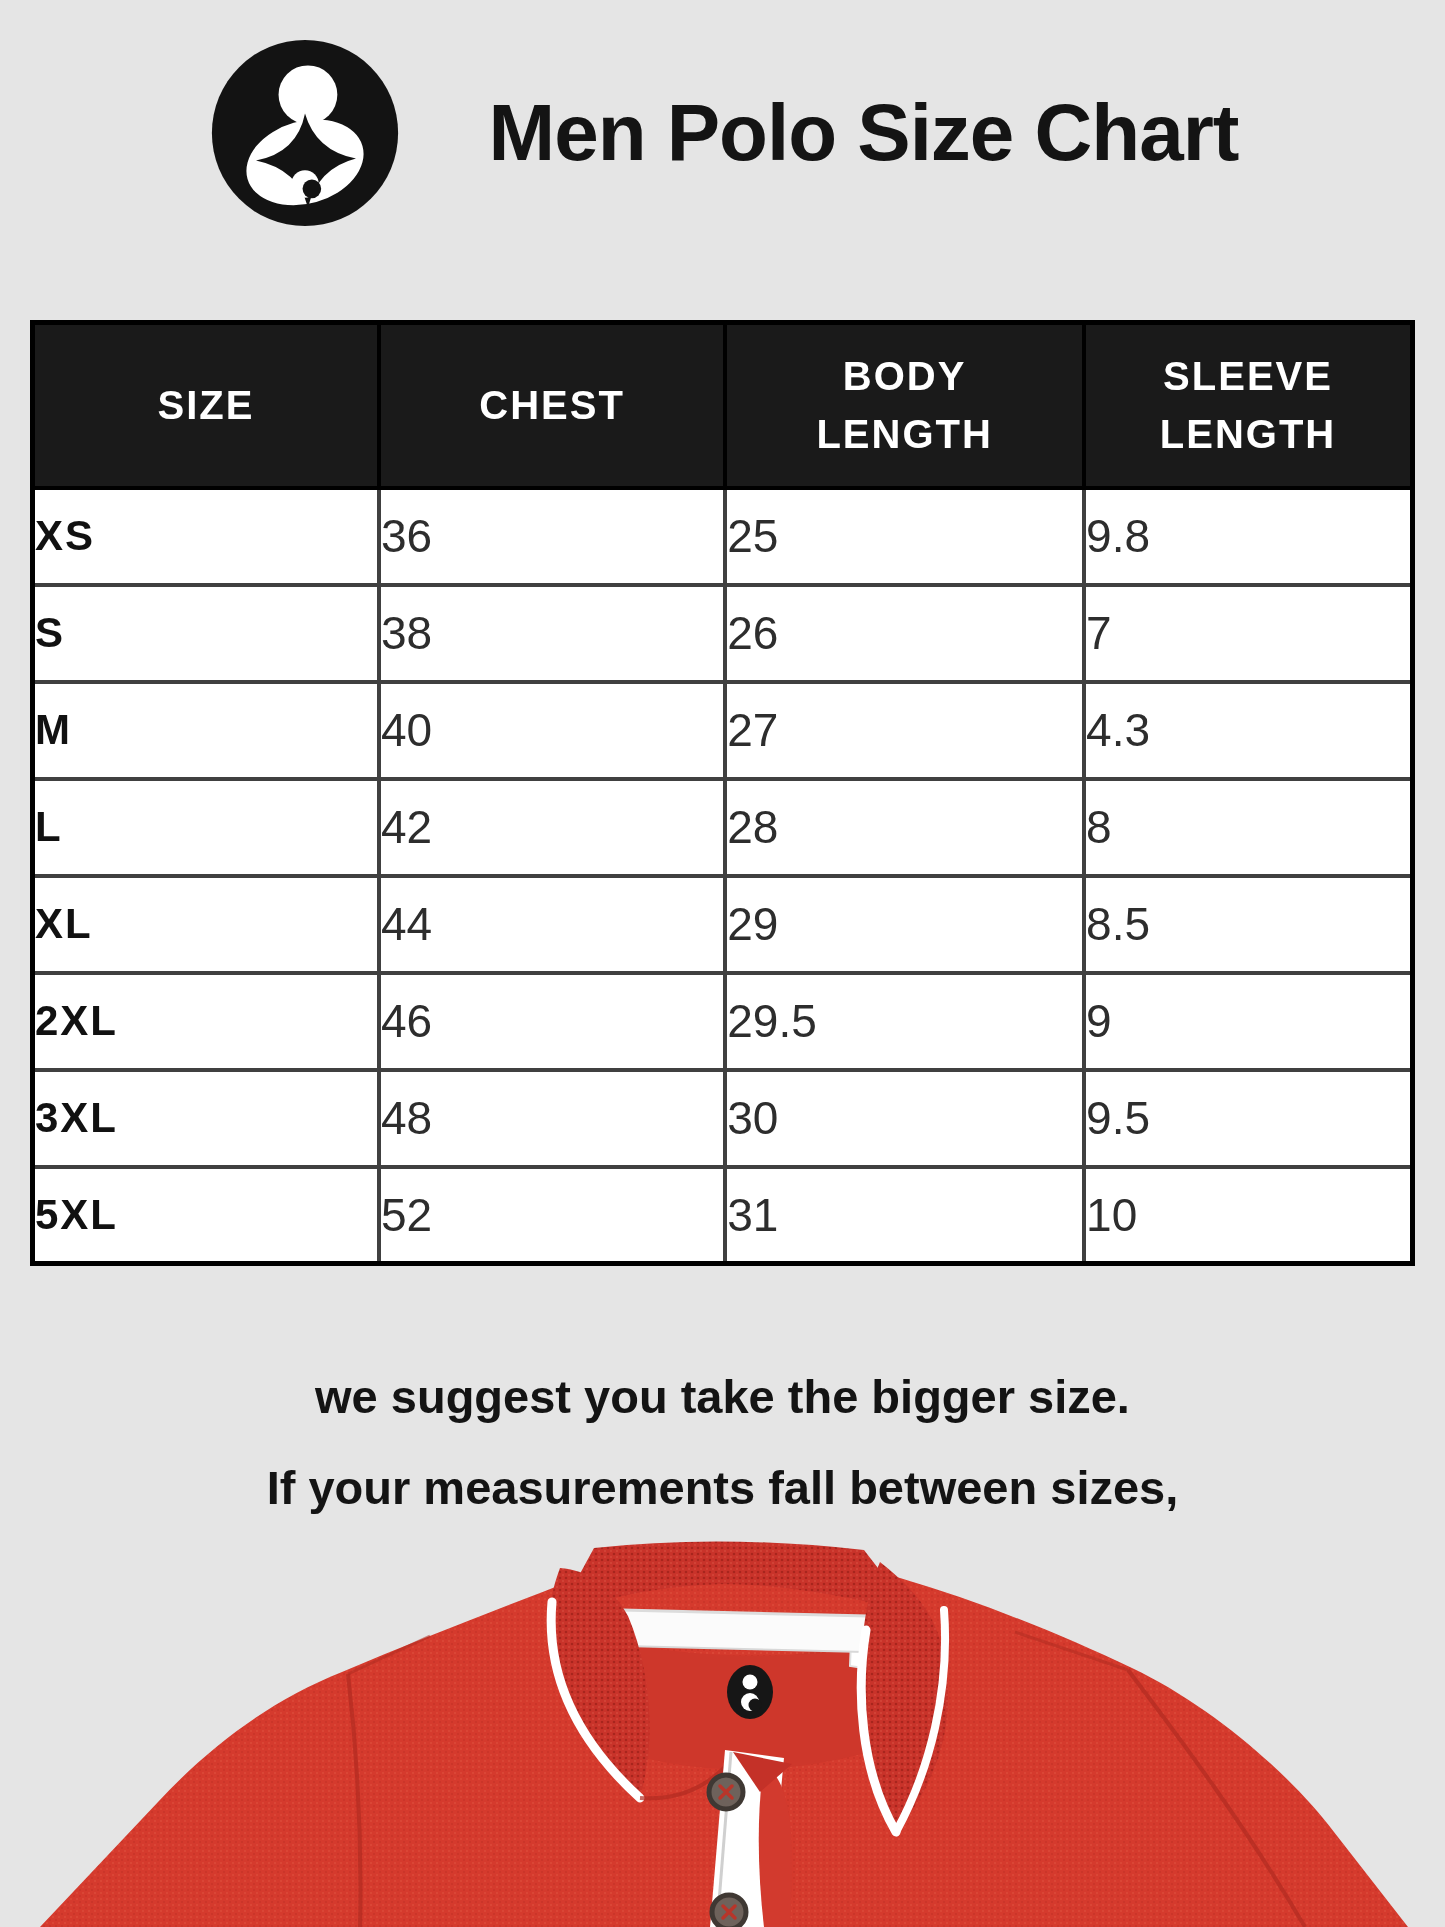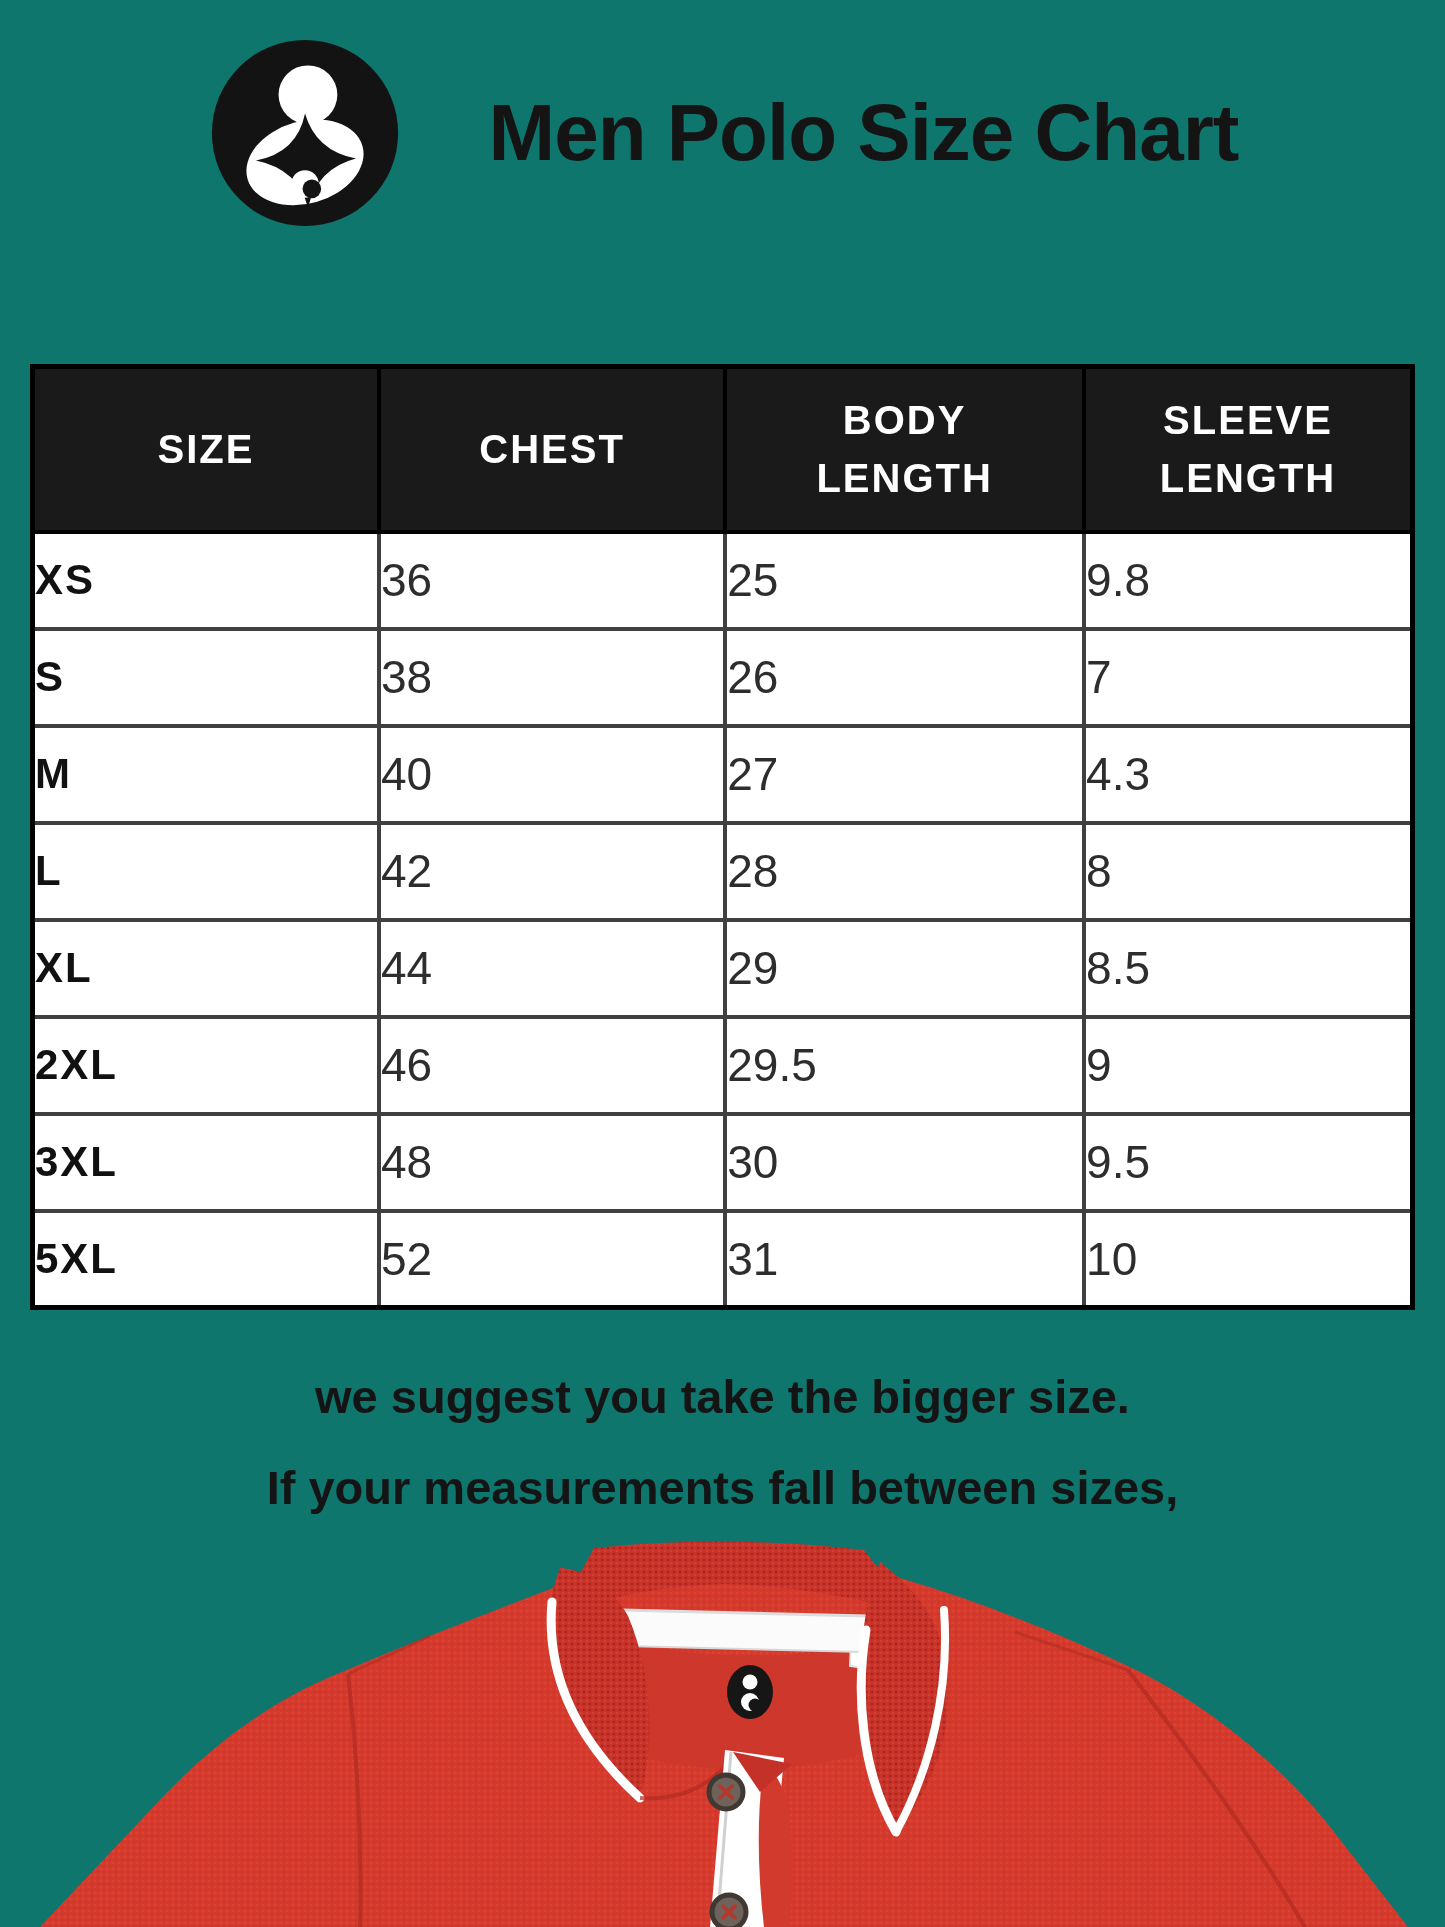--- a/index.html
+++ b/index.html
@@ -3,21 +3,21 @@
 <meta charset="utf-8">
 <style>
   * { margin: 0; padding: 0; box-sizing: border-box; }
   html, body { background: #ffffff; }
   body { font-family: "Liberation Sans", sans-serif; }
 
   .page {
     position: relative;
     width: 1445px;
     height: 1927px;
-    background: #0f766e;
+    background: #e5e5e5;
     overflow: hidden;
     margin: 0 auto;
   }
 
   
   .brand-header {
     position: absolute;
     top: 28px;
     left: 0;
     width: 100%;
@@ -35,21 +35,20 @@
     letter-spacing: -1px;
     white-space: nowrap;
   }
 
   
   .table-wrap {
     position: absolute;
     top: 320px;
     left: 30px;
     width: 1385px;
-    margin-top: 44px;
   }
   table.size-chart {
     width: 100%;
     border-collapse: collapse;
     border: 5px solid #000000;
     table-layout: fixed;
   }
   table.size-chart th {
     background: #1a1a1a;
     color: #ffffff;

